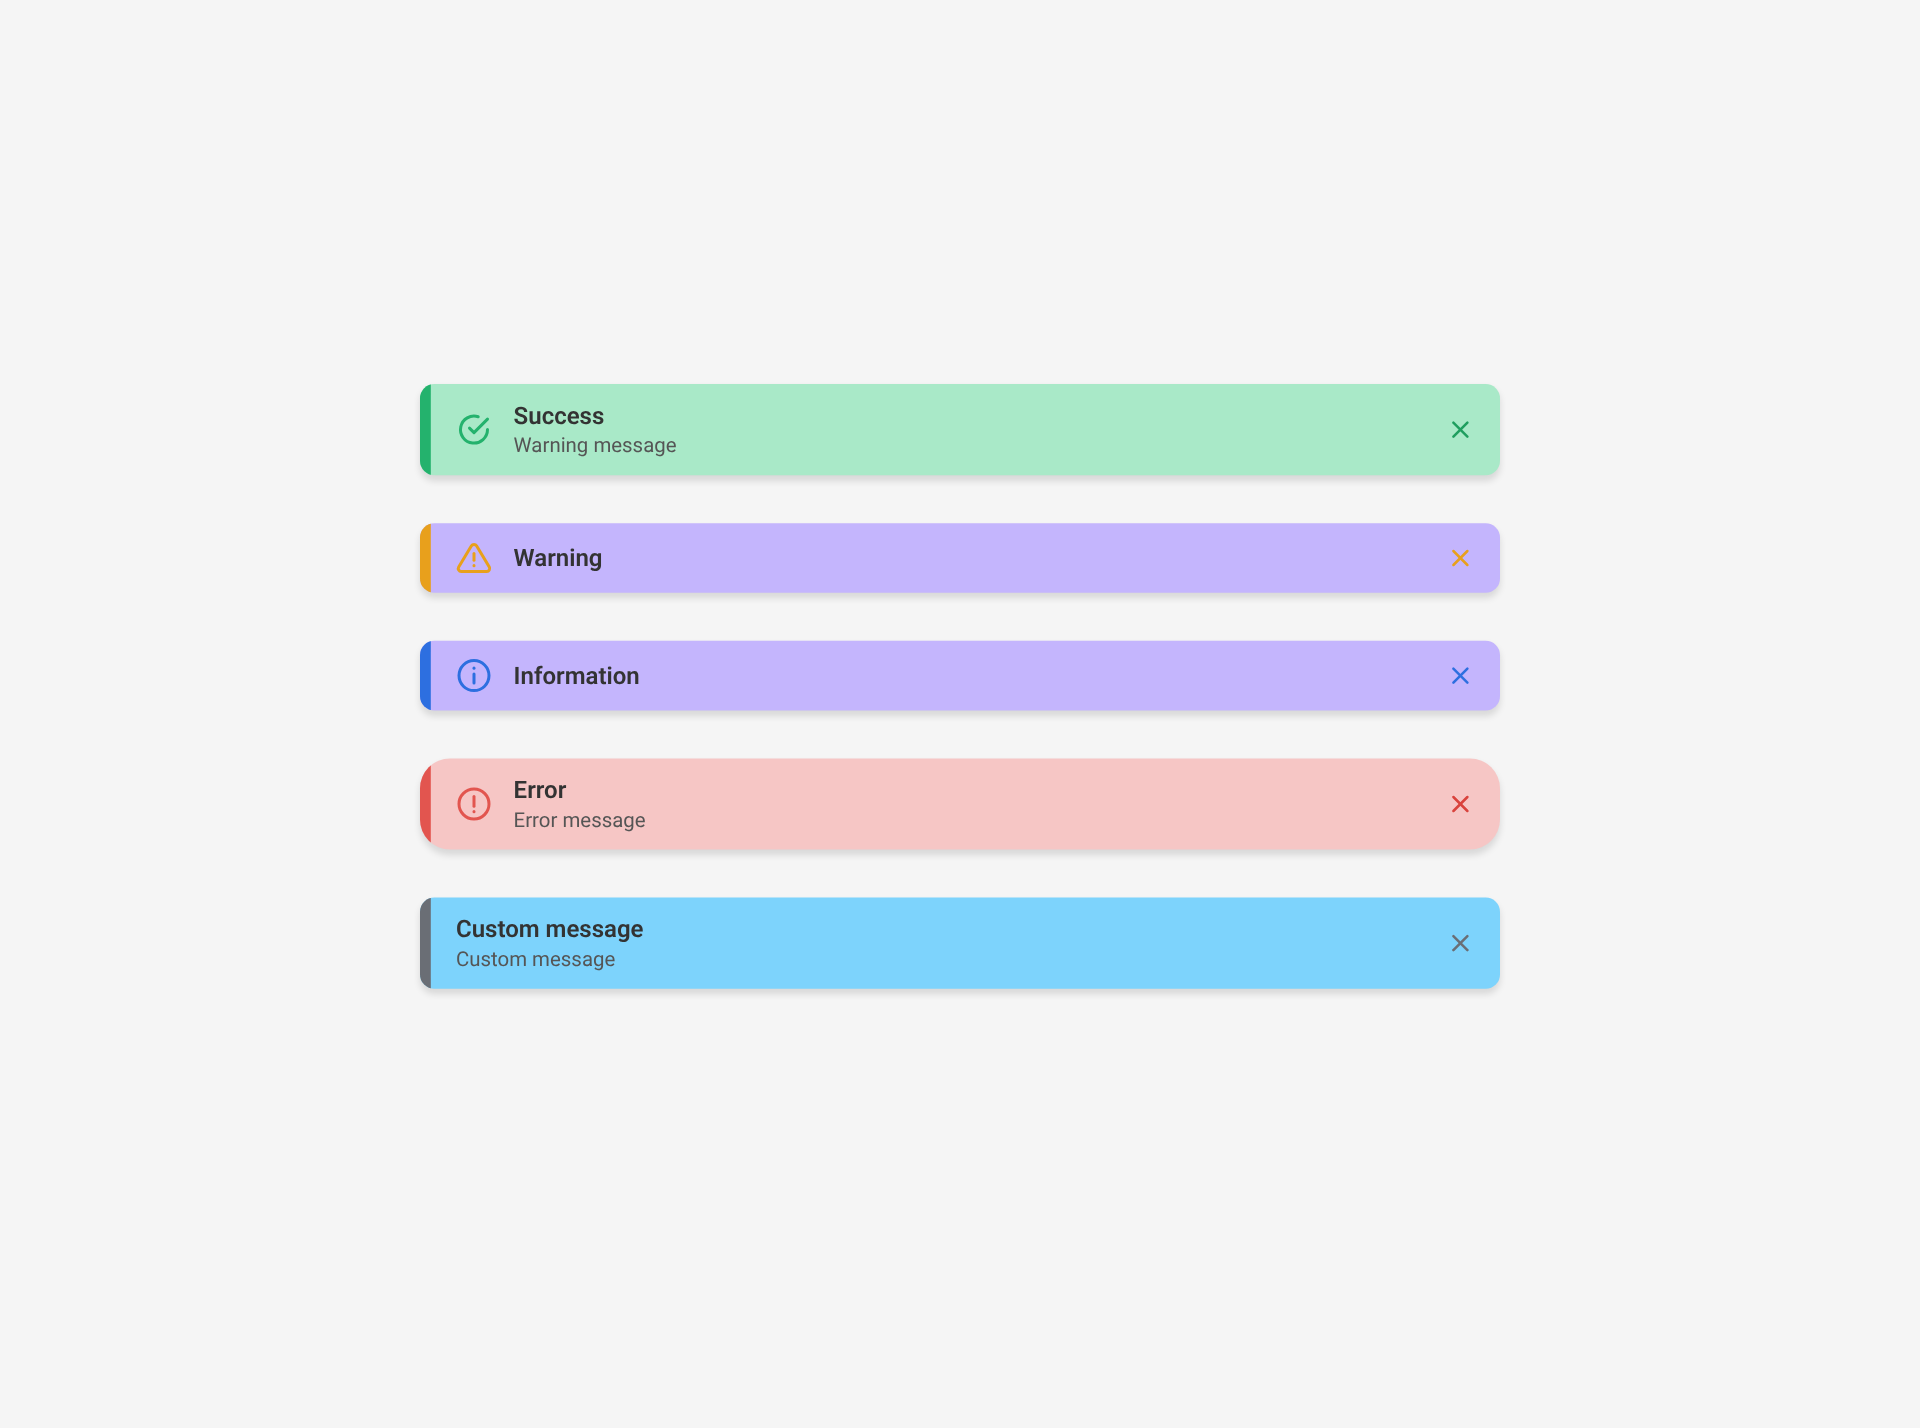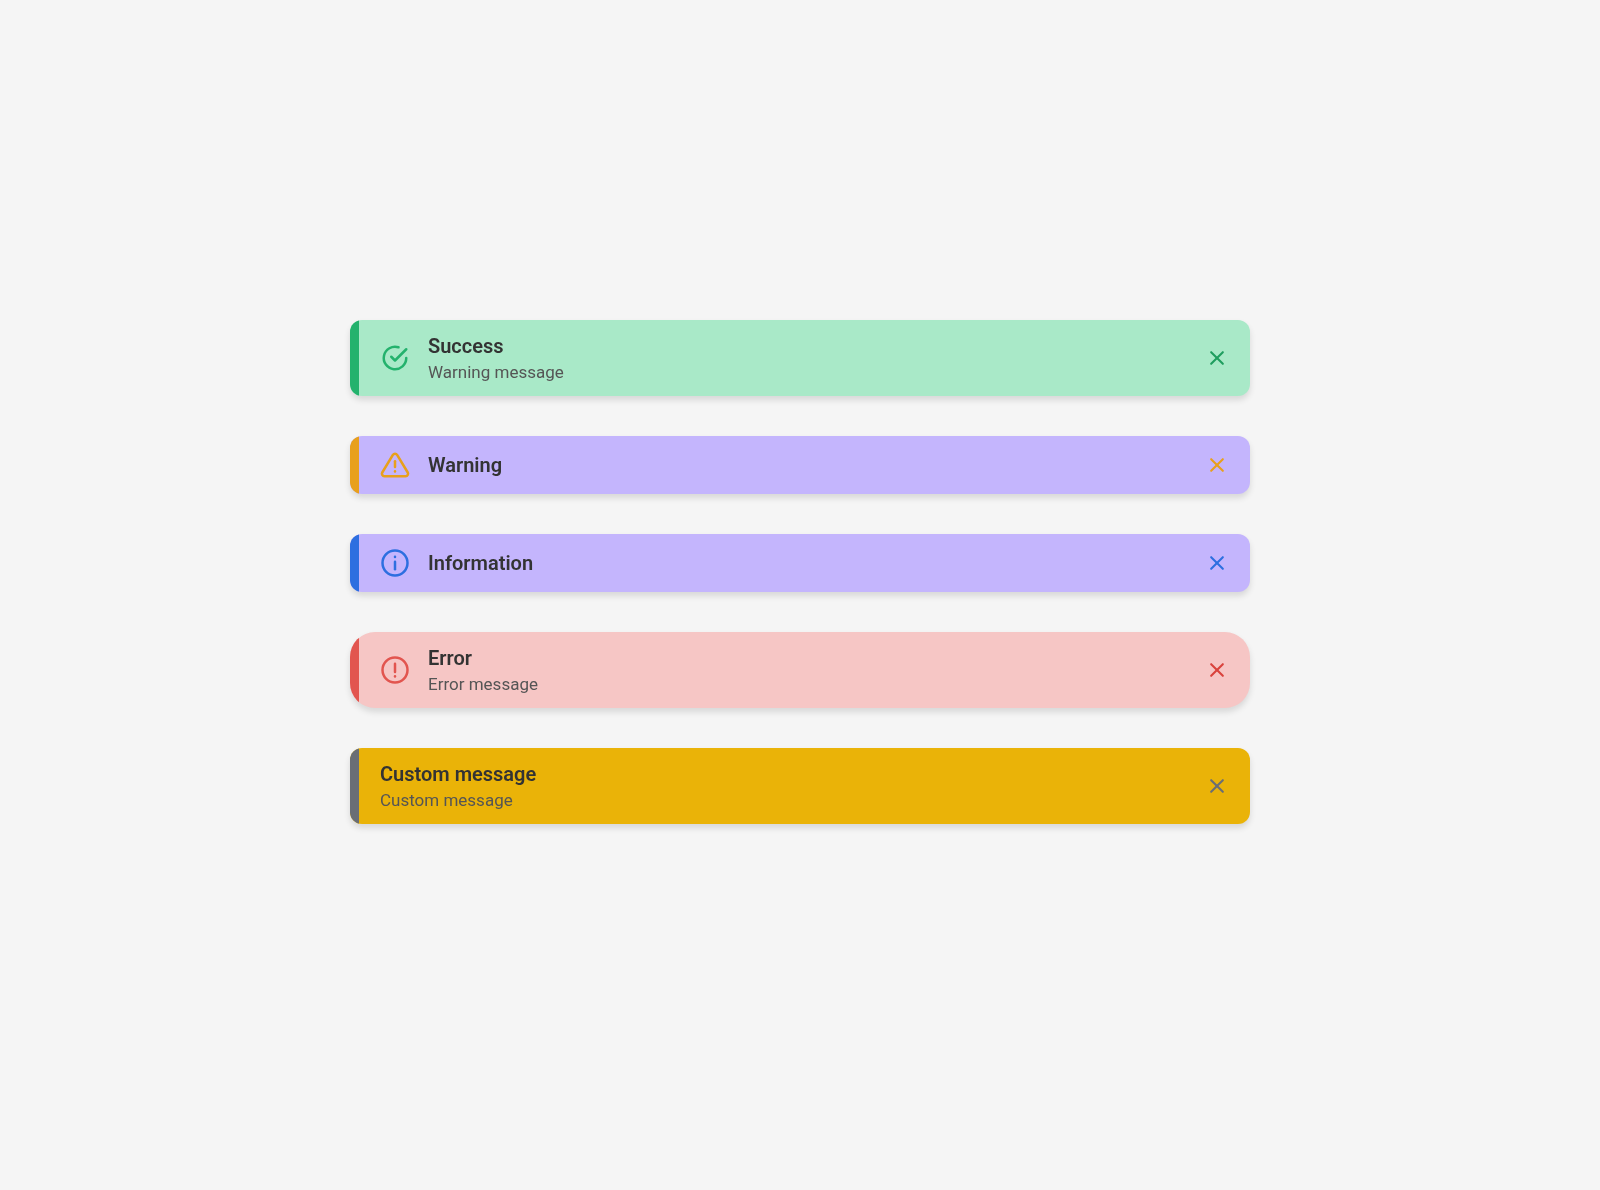--- a/index.html
+++ b/index.html
@@ -96,21 +96,21 @@
     .alert.info { background: #c4b5fd; }
     .alert.info .stripe { background: #2d6fe0; }
     .alert.info .icon-slot svg { stroke: #2d6fe0; }
     .alert.info .close svg { stroke: #2d6fe0; }
     
     .alert.error { background: #f6c6c5; border-radius: 25px; }
     .alert.error .stripe { background: #e2554f; }
     .alert.error .icon-slot svg { stroke: #e2554f; }
     .alert.error .close svg { stroke: #d9433d; }
     
-    .alert.custom { background: #eab308; }
+    .alert.custom { background: #7dd3fc; }
     .alert.custom .stripe { background: #6a6e75; }
     .alert.custom .close svg { stroke: #6a6e75; }
   </style>
 </head>
 <body>
 
 <div class="container">
 
   <div class="alert success">
     <div class="stripe"></div>

